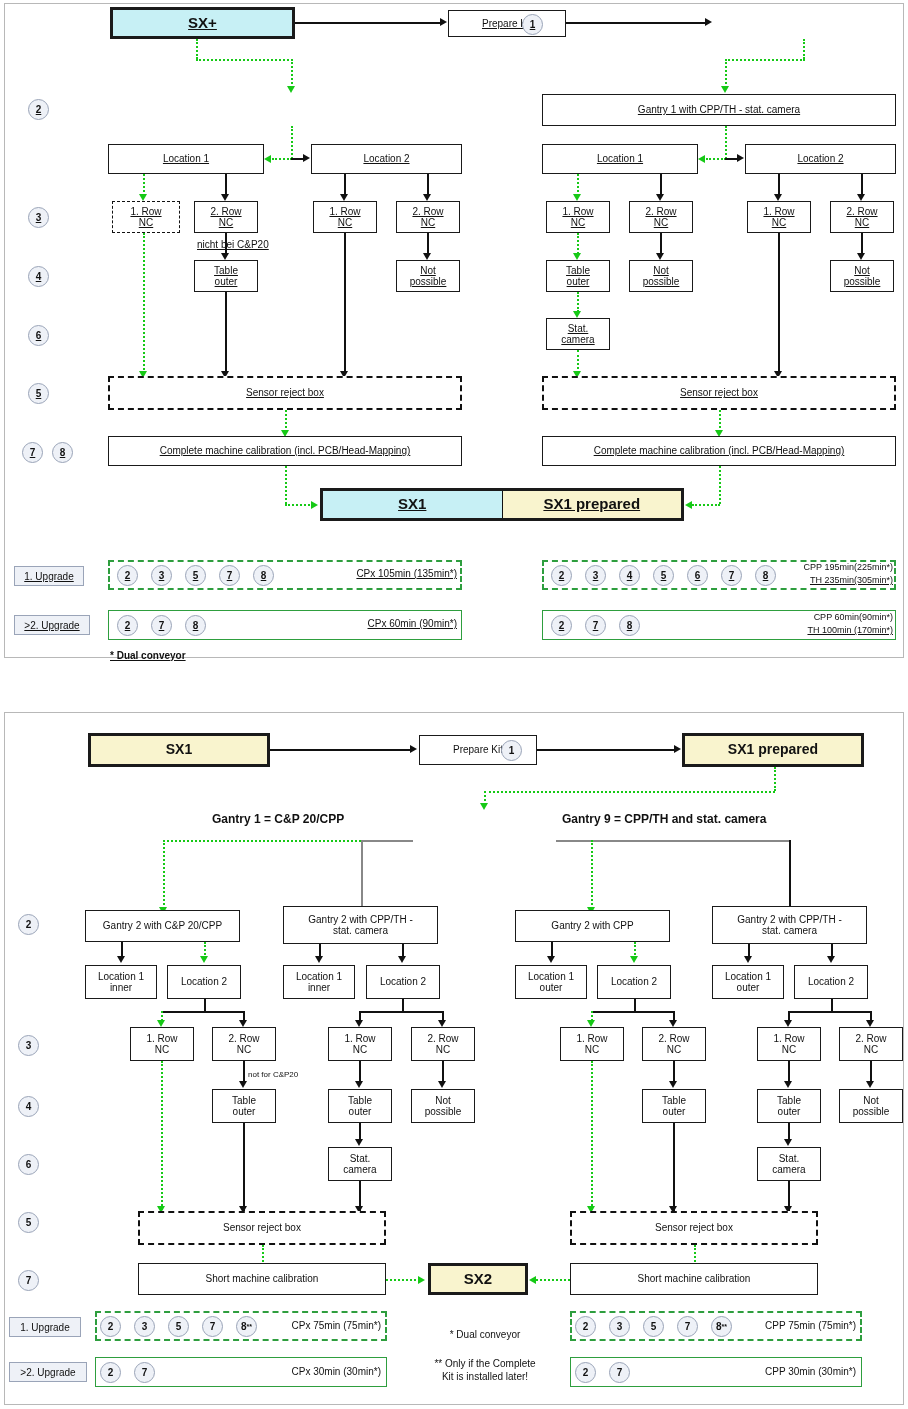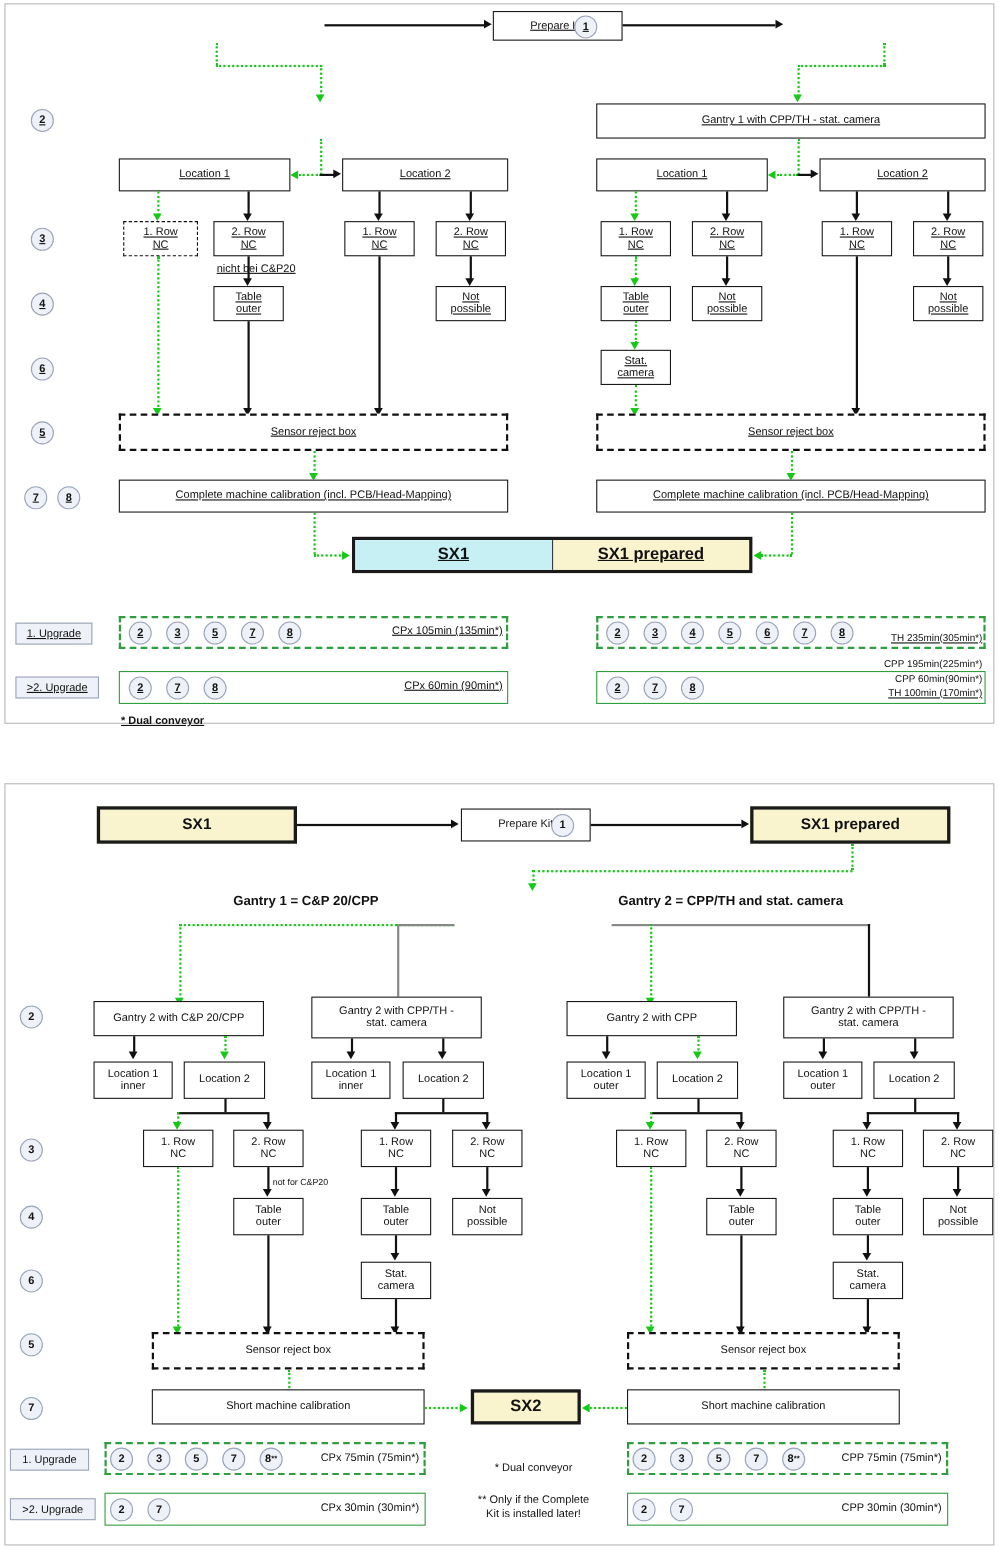--- a/index.html
+++ b/index.html
@@ -60,20 +60,23 @@
   .dlabel{position:absolute;font-size:12px;font-weight:bold;color:#111;white-space:nowrap;}
   .sup{font-size:7px;vertical-align:super;}
 </style>
 </head>
 <body>
 
 <div id="page">
 
   <div class="panel panel-top"></div>
 
+  <div class="bx thick cyan bold u" style="left:110px;top:7px;width:185px;height:32px;font-size:15px;">
+    <span>SX+</span>
+  </div>
   <div class="bx" style="left:448px;top:10px;width:118px;height:27px;">
     <span class="u" style="text-decoration:underline;">Prepare Kit</span>
   </div>
   <div class="circ u" style="left:522px;top:14px;">
     <span>1</span>
   </div>
 
   <div class="ln hl" style="left:295px;top:22px;width:145px;"></div>
   <div class="ar rt" style="left:440px;top:18px;"></div>
   <div class="ln hl" style="left:566px;top:22px;width:139px;"></div>
@@ -332,21 +335,21 @@
     </div>
   <div class="circ u" style="left:687px;top:565px;">
       <span>6</span>
     </div>
   <div class="circ u" style="left:721px;top:565px;">
       <span>7</span>
     </div>
   <div class="circ u" style="left:755px;top:565px;">
       <span>8</span>
     </div>
-  <div class="tme" style="left:718px;top:562px;width:175px;font-size:9px;margin-top:36px;">CPP 195min(225min*)</div>
+  <div class="tme" style="left:718px;top:562px;width:175px;font-size:9px;">CPP 195min(225min*)</div>
   <div class="tme u" style="left:718px;top:575px;width:175px;font-size:9px;">TH 235min(305min*)</div>
 
   <div class="upgbox s" style="left:542px;top:610px;width:354px;height:30px;"></div>
   <div class="circ u" style="left:551px;top:615px;">
       <span>2</span>
     </div>
   <div class="circ u" style="left:585px;top:615px;">
       <span>7</span>
     </div>
   <div class="circ u" style="left:619px;top:615px;">
@@ -375,21 +378,21 @@
   <div class="ar rt" style="left:410px;top:745px;"></div>
   <div class="ln hl" style="left:537px;top:749px;width:137px;"></div>
   <div class="ar rt" style="left:674px;top:745px;"></div>
 
   <div class="gv" style="left:774px;top:767px;height:24px;"></div>
   <div class="gh" style="left:484px;top:791px;width:291px;"></div>
   <div class="gv" style="left:484px;top:791px;height:14px;"></div>
   <div class="ar gdn" style="left:480px;top:803px;"></div>
 
   <div class="dlabel" style="left:212px;top:812px;">Gantry 1 = C&amp;P 20/CPP</div>
-  <div class="dlabel" style="left:562px;top:812px;">Gantry 2 = CPP/TH and stat. camera</div>
+  <div class="dlabel" style="left:562px;top:812px;">Gantry 9 = CPP/TH and stat. camera</div>
 
   <div class="gh" style="left:163px;top:840px;width:250px;"></div>
   <div class="gv" style="left:163px;top:840px;height:69px;"></div>
   <div class="ar gdn" style="left:159px;top:907px;"></div>
   <div class="ln hl thin" style="left:361px;top:840px;width:52px;"></div>
   <div class="ln vl thin" style="left:361px;top:840px;height:69px;"></div>
   <div class="ar dn" style="left:357px;top:907px;"></div>
 
   <div class="ln hl thin" style="left:556px;top:840px;width:235px;"></div>
   <div class="gv" style="left:591px;top:840px;height:69px;"></div>

